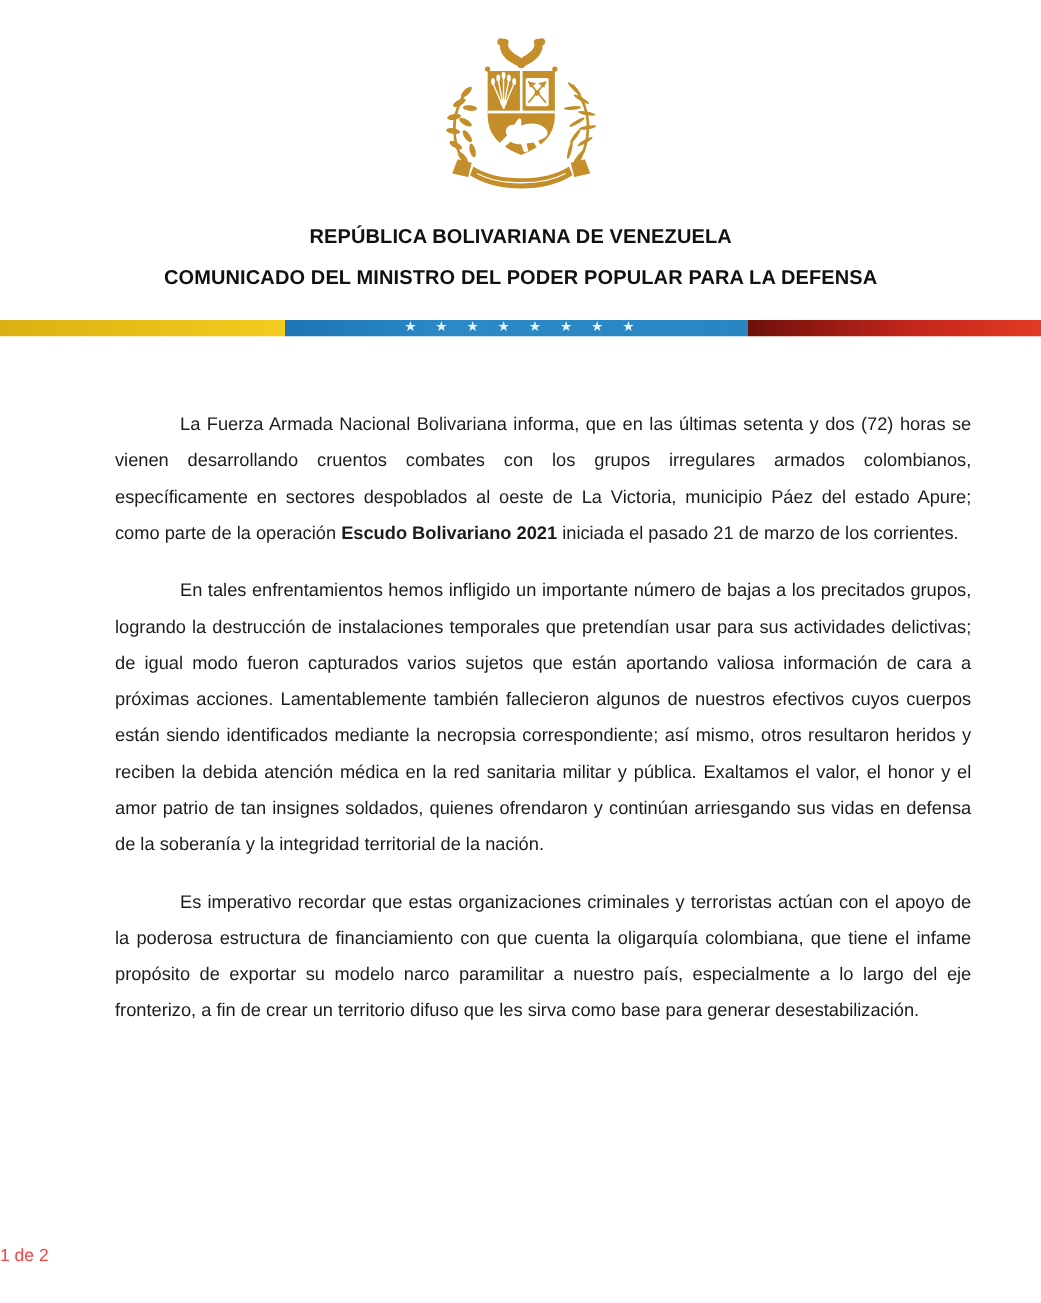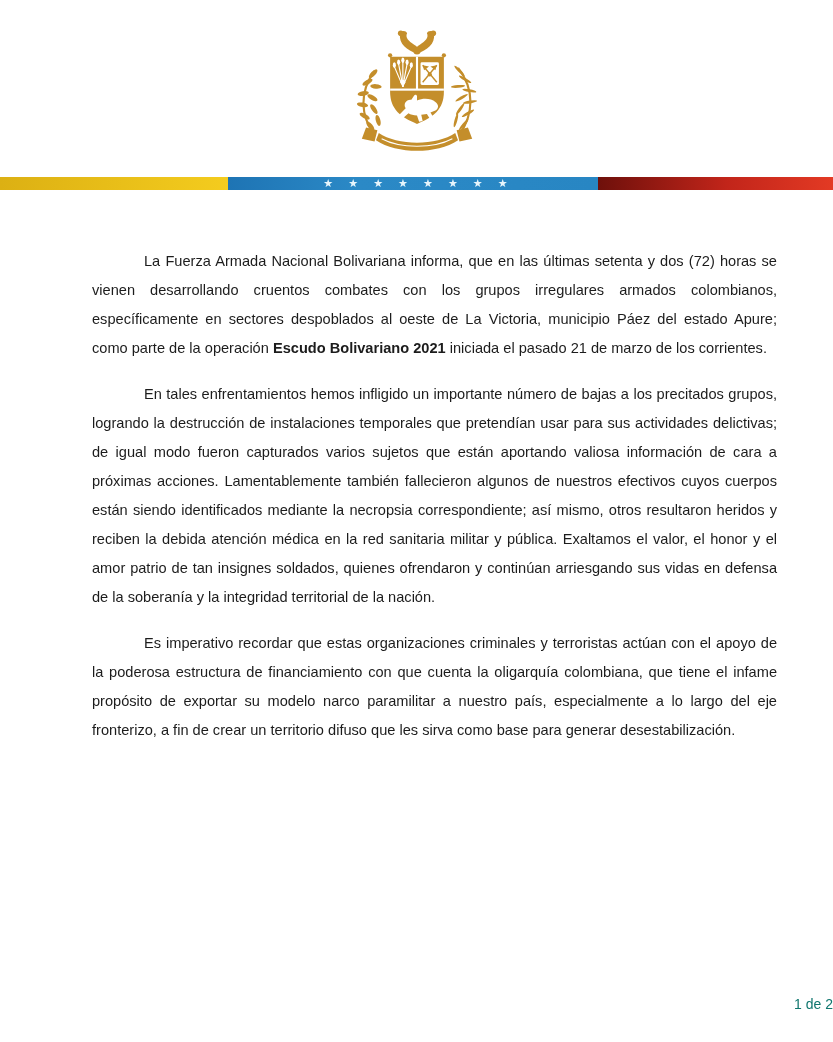--- a/index.html
+++ b/index.html
@@ -58,23 +58,23 @@
     text-align: justify;
     font-size: 14.6px;
     line-height: 29px;
     color: #1c1c1c;
   }
   .para .bold { font-weight: bold; }
   .page-number {
     position: absolute;
     left: 0; right: 0;
     bottom: 30px;
-    text-align: right;
+    text-align: left;
     font-size: 14px;
-    color: #0f766e;
+    color: #ef4444;
   }
 </style>
 </head>
 <body>
 
 <div class="page">
 
   <div class="emblem-wrap">
     <svg width="142" height="133" viewBox="0 0 200 188" xmlns="http://www.w3.org/2000/svg" aria-hidden="true">
       <g fill="#C48E2B">
@@ -151,20 +151,22 @@
       <g fill="#C48E2B">
         <path d="M46,150 C72,168 128,168 154,150 L158,160 C128,180 72,180 42,160 Z"></path>
         <polygon points="44,146 28,142 22,158 40,162"></polygon>
         <polygon points="156,146 172,142 178,158 160,162"></polygon>
       </g>
       <path d="M50,158 C76,172 124,172 150,158" stroke="#ffffff" stroke-width="1.5" fill="none"></path>
     </svg>
   </div>
 
   <div class="titles">
+    <div>REPÚBLICA BOLIVARIANA DE VENEZUELA</div>
+    <div>COMUNICADO DEL MINISTRO DEL PODER POPULAR PARA LA DEFENSA</div>
   </div>
 
   <div class="flag-bar">
     <div class="seg-yellow"></div>
     <div class="seg-blue"></div>
     <div class="seg-red"></div>
     <div class="stars">★ ★ ★ ★ ★ ★ ★ ★</div>
   </div>
 
   <div class="body-text">

